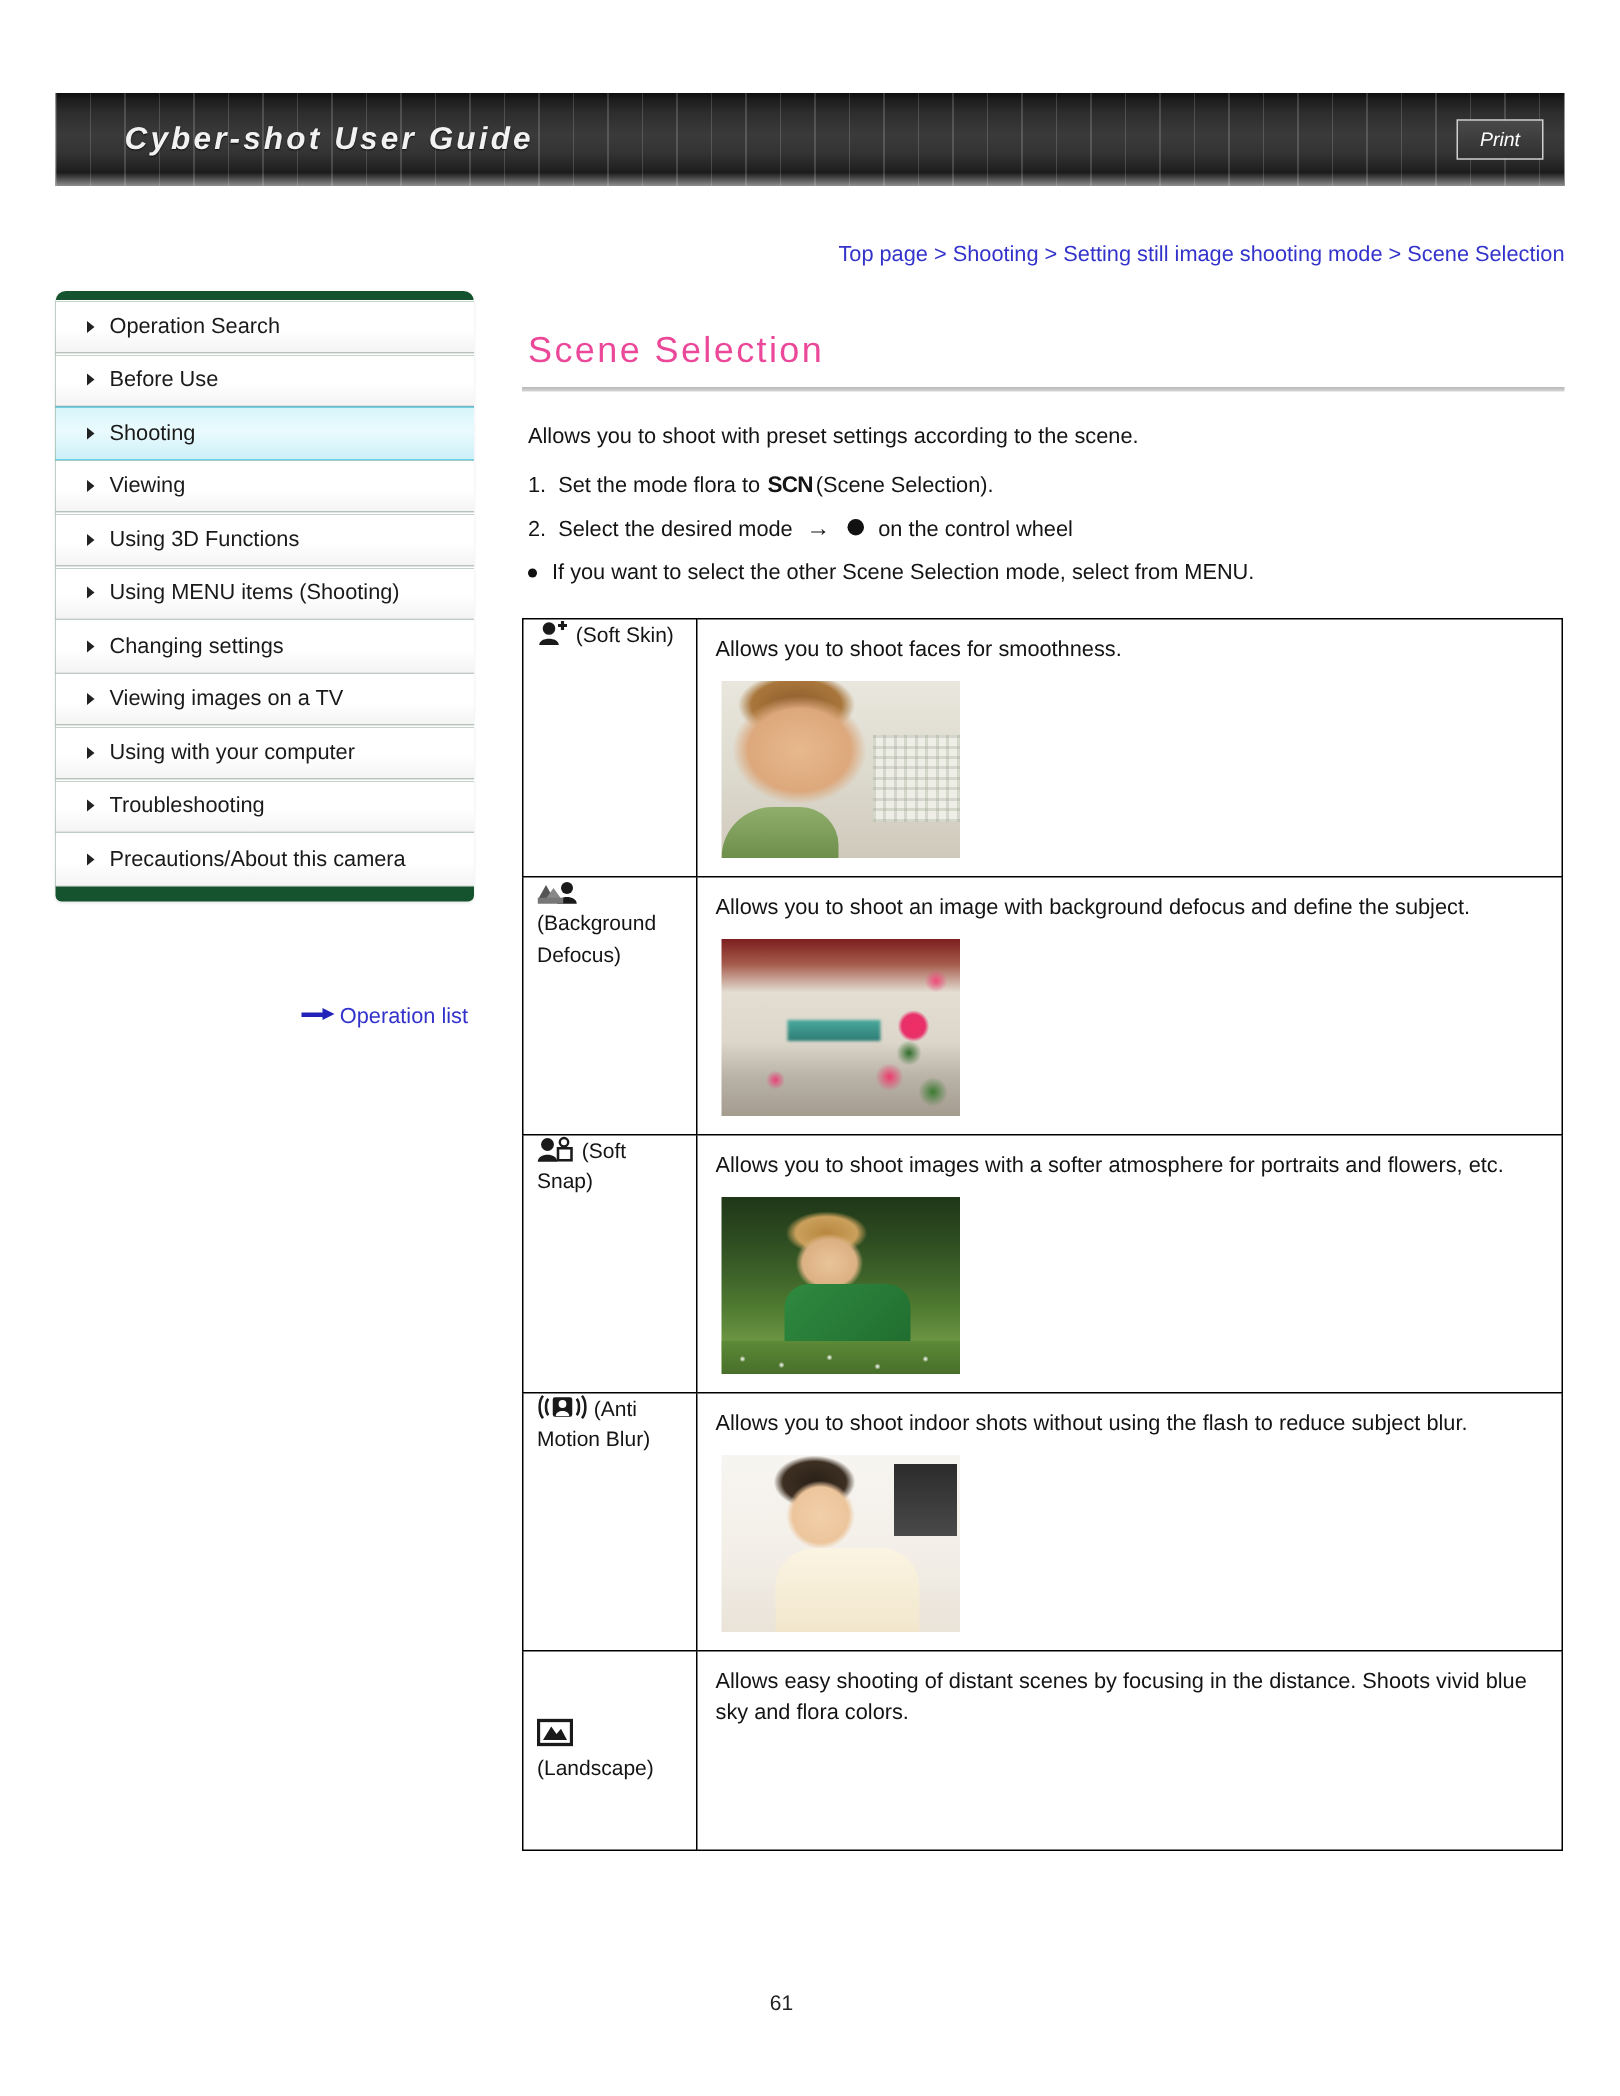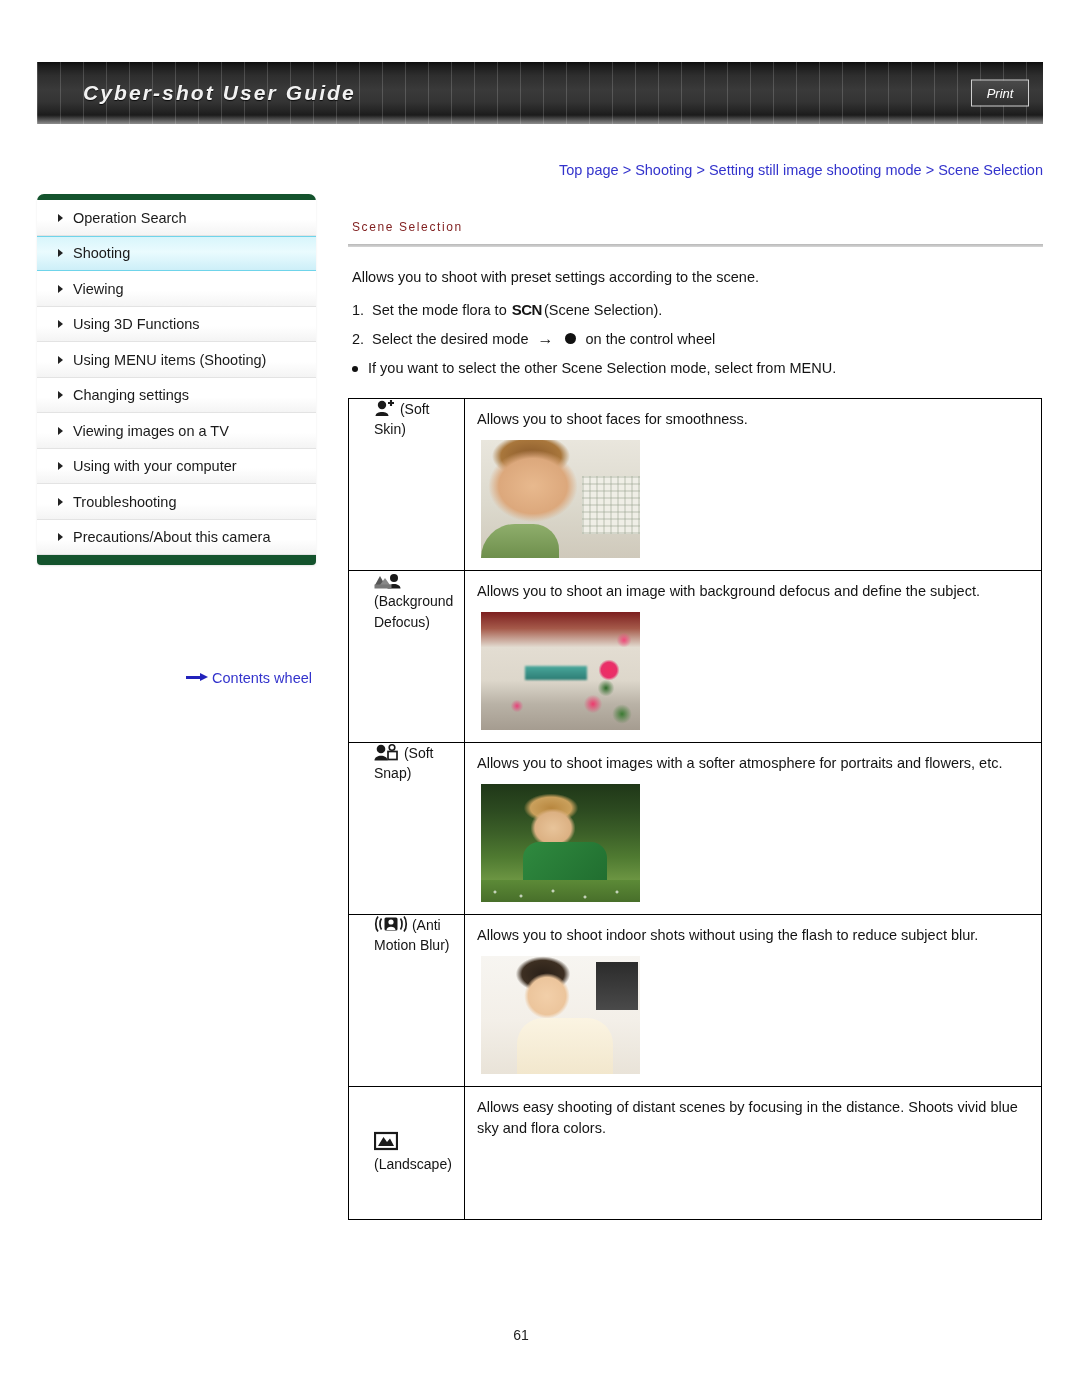--- a/index.html
+++ b/index.html
@@ -130,23 +130,23 @@
     right: 0; top: 0;
     width: 0; height: 0;
     border-left: 8px solid #2222bb;
     border-top: 4.5px solid transparent;
     border-bottom: 4.5px solid transparent;
   }
 
   
   .main { position: absolute; left: 348px; top: 194px; width: 695px; }
   .page-title {
-    font-size: 12px;
+    font-size: 24px;
     letter-spacing: 1.6px;
-    color: #7f1d1d;
+    color: #ec4899;
     padding: 26px 0 10px 4px;
   }
   .title-rule {
     height: 3px;
     background: linear-gradient(to bottom, #b8b8b8, #d6d6d6);
     margin-bottom: 22px;
   }
   .lead {
     font-size: 14.5px;
     color: #141414;
@@ -212,21 +212,21 @@
   .mode-cell {
     height: 100%;
     display: flex;
     flex-direction: column;
     justify-content: center;
     padding: 0 8px 0 9px;
     font-size: 14px;
     color: #141414;
     line-height: 1.45;
   }
-  .mode-inner { display: block; margin-left: 16px; }
+  .mode-inner { display: block; }
   .desc-cell { padding: 10px 12px 12px 12px; }
   .desc-text {
     font-size: 14.5px;
     color: #141414;
     line-height: 1.45;
     margin-bottom: 10px;
   }
 
   
   .photo {
@@ -347,20 +347,24 @@
   <div class="print-button">Print</div>
 </div>
 
 <div class="breadcrumb">Top page &gt; Shooting &gt; Setting still image shooting mode &gt; Scene Selection</div>
 
 <div class="sidebar">
   <div class="side-item">
     <span class="side-bullet"></span>
     <span>Operation Search</span>
   </div>
+  <div class="side-item">
+    <span class="side-bullet"></span>
+    <span>Before Use</span>
+  </div>
   <div class="side-item active">
     <span class="side-bullet"></span>
     <span>Shooting</span>
   </div>
   <div class="side-item">
     <span class="side-bullet"></span>
     <span>Viewing</span>
   </div>
   <div class="side-item">
     <span class="side-bullet"></span>
@@ -386,21 +390,21 @@
     <span class="side-bullet"></span>
     <span>Troubleshooting</span>
   </div>
   <div class="side-item">
     <span class="side-bullet"></span>
     <span>Precautions/About this camera</span>
   </div>
 </div>
 
 <div class="contents-list">
-  <span class="contents-arrow"></span><span>Contents wheel</span>
+  <span class="contents-arrow"></span><span>Operation list</span>
 </div>
 
 <div class="main">
 
   <div class="page-title">Scene Selection</div>
   <div class="title-rule"></div>
 
   <div class="lead">Allows you to shoot with preset settings according to the scene.</div>
 
   <div class="step">

